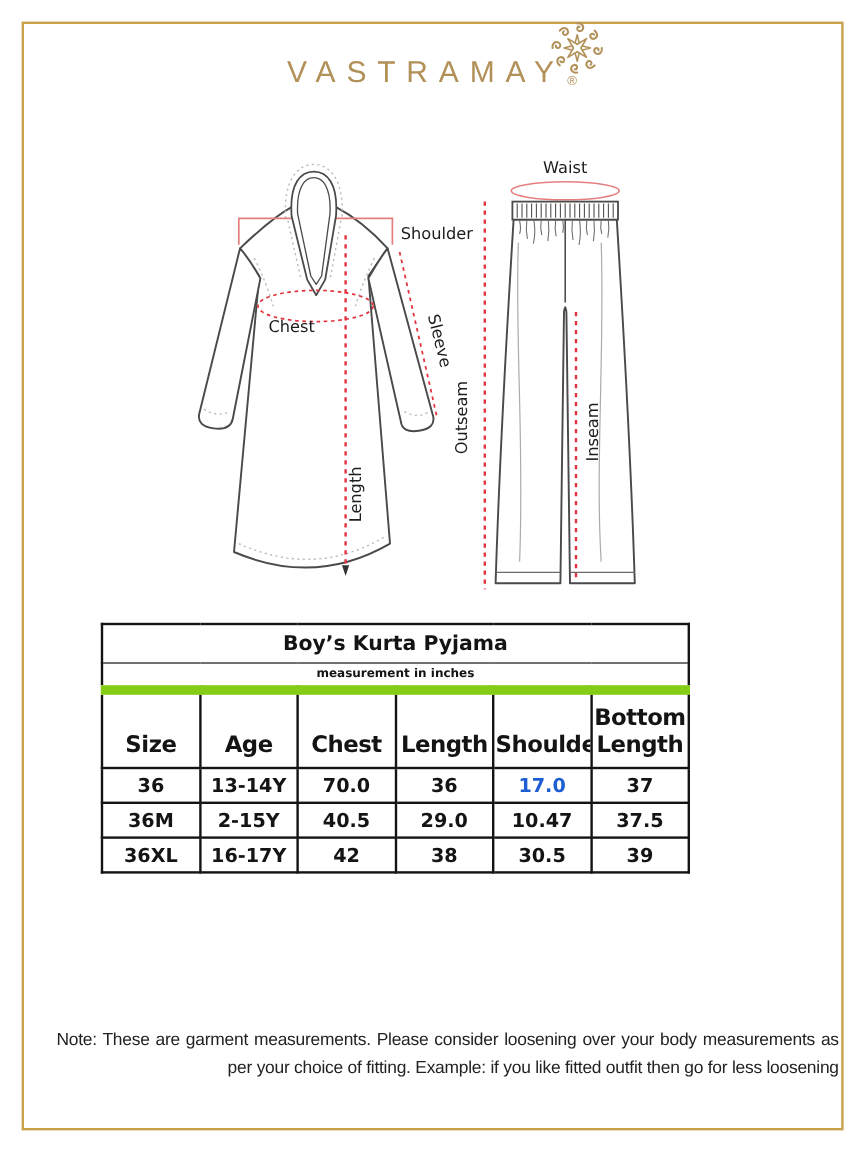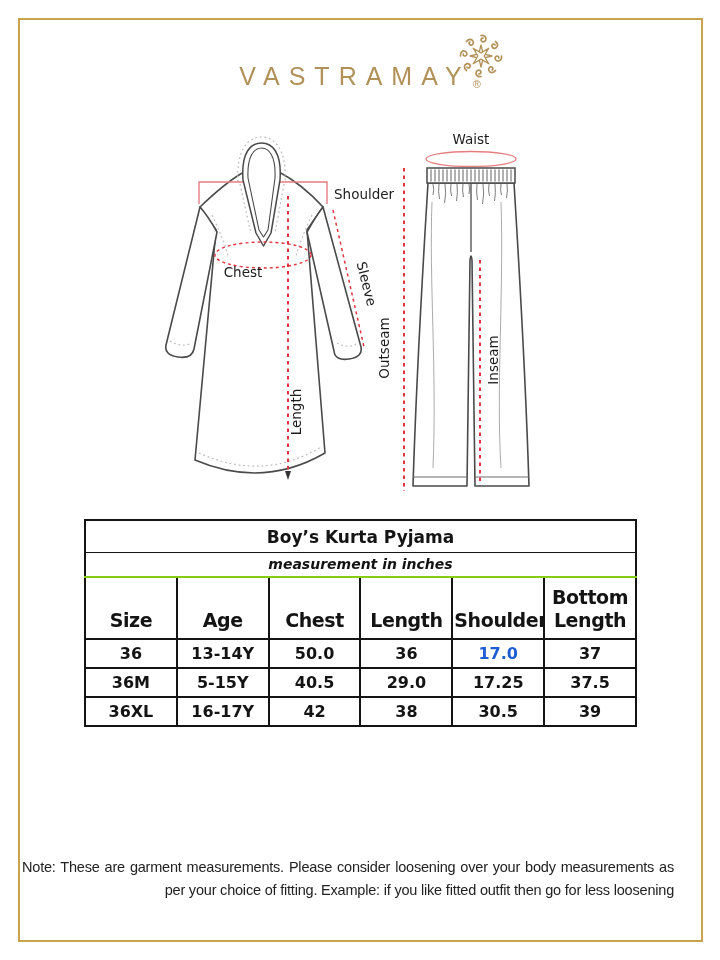--- a/index.html
+++ b/index.html
@@ -5,61 +5,60 @@
   html,body{margin:0;padding:0;}
   body{
     width:720px;height:960px;background:#ffffff;position:relative;overflow:hidden;
     font-family:"DejaVu Sans","Liberation Sans",sans-serif;
   }
   .gold-frame{
     position:absolute;left:18px;top:18px;right:17px;bottom:18px;
     border:2px solid #c9a24e;pointer-events:none;
   }
   
-  .logo{position:absolute;top:62px;left:0;right:0;text-align:center;}
+  .logo{position:absolute;top:46px;left:0;right:0;text-align:center;}
   .logo-inner{position:relative;display:inline-block;}
   .logo-text{
     font-family:"Liberation Sans",sans-serif;
     font-size:25px;letter-spacing:9px;color:#b29159;font-weight:400;
   }
   .logo-reg{
     font-family:"Liberation Sans",sans-serif;
     font-size:11px;color:#b59560;vertical-align:-3px;margin-left:2px;
   }
   .ornament{position:absolute;right:-24px;top:-30px;width:48px;height:48px;}
   
   .diagram{position:absolute;left:80px;top:120px;width:580px;height:400px;}
   .diagram text{
     font-family:"DejaVu Sans",sans-serif;font-size:13.5px;fill:#1c1c1c;
   }
   
-  .table-wrap{position:absolute;left:84px;top:519px;width:553px;}
+  .table-wrap{position:absolute;left:84px;top:519px;width:491px;}
   table{width:100%;border-collapse:collapse;table-layout:fixed;border:2.5px solid #141414;}
   td,th{text-align:center;color:#141414;overflow:hidden;}
   tr.t-title td{
     font-size:17px;font-weight:bold;padding:6px 0 5px;
     border-bottom:1.5px solid #141414;
   }
   tr.t-sub td{
-    font-size:14px;font-weight:bold;padding:3px 0 4px;
-    border-bottom:2px solid #84cc16;
-    font-style:italic;
+    font-size:10px;font-weight:bold;padding:3px 0 4px;
+    border-bottom:8px solid #84cc16;
   }
   tr.t-head th{
     border:2.5px solid #141414;border-top:none;
     font-size:19px;font-weight:bold;letter-spacing:-0.4px;
     vertical-align:bottom;height:52px;padding:2px 1px 6px;line-height:1.2;
   }
   td.cell{
     border:2.5px solid #141414;
     font-size:16px;font-weight:bold;height:23px;padding:2px 0;
   }
   
   .note{
-    position:absolute;left:22px;top:856px;width:652px;margin:0;
+    position:absolute;left:47px;top:856px;width:652px;margin:0;
     font-family:"Liberation Sans",sans-serif;
     font-size:14.5px;letter-spacing:-0.2px;line-height:1.6;color:#222;
     text-align:justify;text-align-last:right;
   }
 </style>
 </head>
 <body>
 
 <div class="gold-frame"></div>
 
@@ -180,31 +179,31 @@
           <th>Size</th>
           <th>Age</th>
           <th>Chest</th>
           <th>Length</th>
           <th>Shoulder</th>
           <th>Bottom Length</th>
         </tr>
     <tr>
           <td class="cell">36</td>
           <td class="cell">13-14Y</td>
-          <td class="cell">50.0</td>
+          <td class="cell">70.0</td>
           <td class="cell">36</td>
           <td class="cell" style="color: rgb(29, 94, 210);">17.0</td>
           <td class="cell">37</td>
         </tr>
         <tr>
           <td class="cell">36M</td>
-          <td class="cell">5-15Y</td>
+          <td class="cell">2-15Y</td>
           <td class="cell">40.5</td>
           <td class="cell">29.0</td>
-          <td class="cell">17.25</td>
+          <td class="cell">10.47</td>
           <td class="cell">37.5</td>
         </tr>
         <tr>
           <td class="cell">36XL</td>
           <td class="cell">16-17Y</td>
           <td class="cell">42</td>
           <td class="cell">38</td>
           <td class="cell">30.5</td>
           <td class="cell">39</td>
         </tr>

